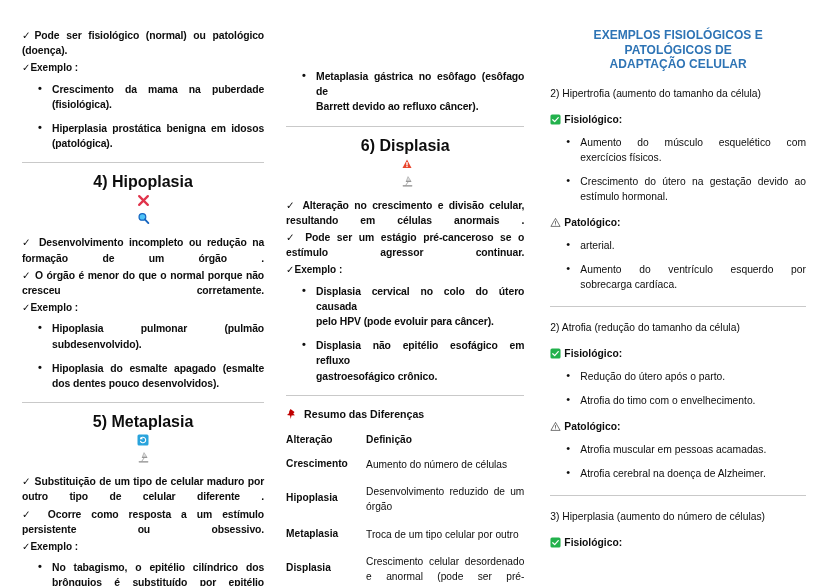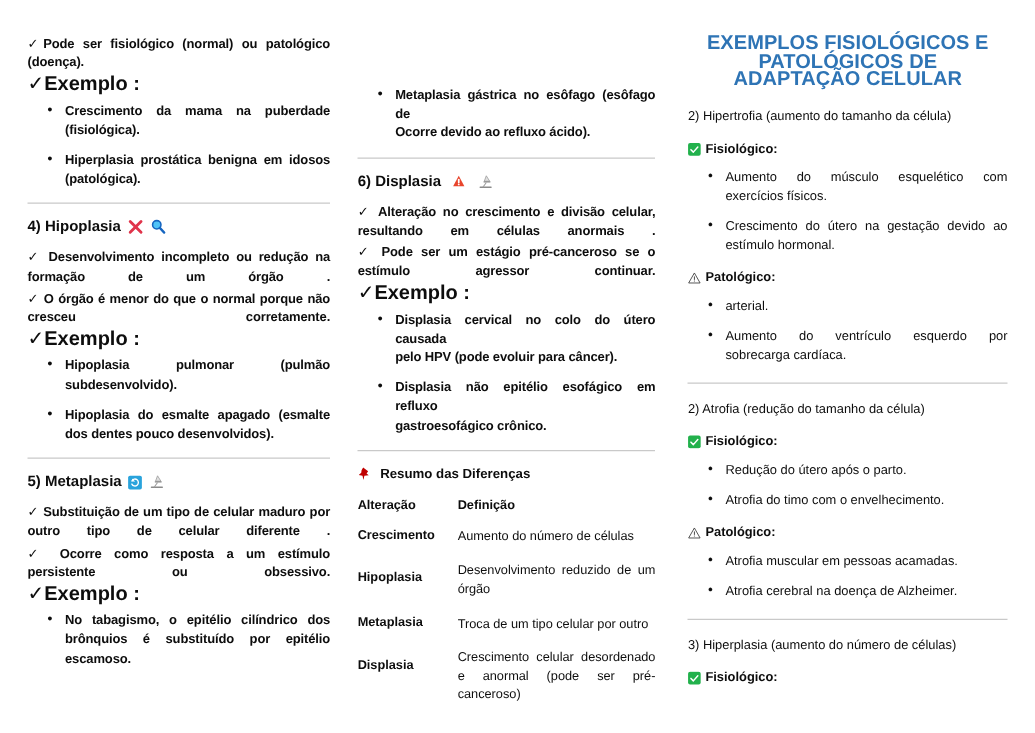--- a/index.html
+++ b/index.html
@@ -50,21 +50,21 @@
     text-justify: inter-word;
     margin: 0 0 2px 0;
     letter-spacing: -0.1px;
   }
   .bold-para.stretch {
     text-align-last: justify;
   }
 
   .check-lead {
     font-weight: bold;
-    font-size: 16px;
+    font-size: 10px;
     line-height: 15.2px;
     margin: 0 0 2px 0;
   }
 
   ul.bullets {
     margin: 6px 0 6px 0;
     padding-left: 30px;
     list-style: none;
   }
   ul.bullets > li {
@@ -84,26 +84,27 @@
     left: -14px;
     top: -1px;
     font-size: 11px;
     color: #0d0d0d;
   }
   ul.bullets > li .stretch-line { display: block; text-align-last: justify; }
 
   
   .sec-head {
     font-weight: bold;
-    font-size: 12px;
+    font-size: 16px;
     line-height: 15px;
     margin: 0 0 10px 0;
     display: flex;
     align-items: center;
     gap: 5px;
+    flex-direction: column;
   }
   .sec-head .sec-head-text { white-space: nowrap; }
 
   
   .ico {
     display: inline-block;
     vertical-align: -2px;
     line-height: 1;
     flex: 0 0 auto;
   }
@@ -146,21 +147,21 @@
     text-align: justify;
     text-justify: inter-word;
   }
   table.diff tr.vcenter td.term { padding-top: 7px; }
   table.diff tr:last-child th, table.diff tr:last-child td { padding-bottom: 0; }
 
   
   .c3-title {
     color: #2e74b5;
     font-weight: bold;
-    font-size: 16px;
+    font-size: 12px;
     line-height: 14.6px;
     text-align: center;
     margin: 0 0 14px 0;
     letter-spacing: 0.05px;
   }
   .c3-heading {
     font-size: 10.3px;
     line-height: 15px;
     margin: 0 0 11px 0;
     font-weight: normal;
@@ -305,21 +306,21 @@
       </li>
     </ul>
 
   </div>
 
   <div class="column col-2">
 
     <ul class="bullets" style="margin-top:0;">
       <li>
         <span class="stretch-line">Metaplasia gástrica no esôfago (esôfago de</span>
-        <span>Ocorre devido ao refluxo ácido).</span>
+        <span>Barrett devido ao refluxo câncer).</span>
       </li>
     </ul>
 
     <hr class="hr">
 
     <div class="sec-head">
       <span class="sec-head-text">6) Displasia</span>
       <span class="ico" style="margin-left:3px;">
         <svg width="12" height="12" viewBox="0 0 24 24">
           <path d="M12 3 L21 20 L3 20 Z" fill="#E8452C"></path>

